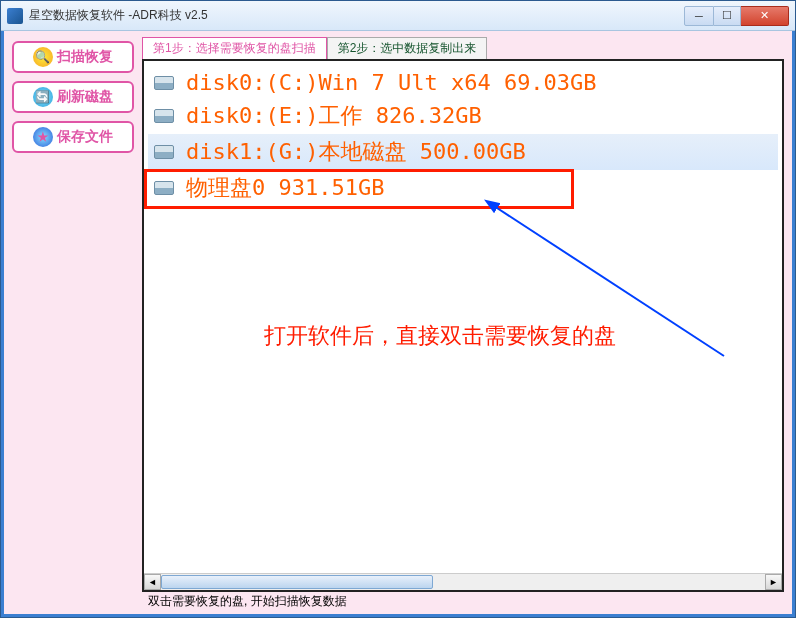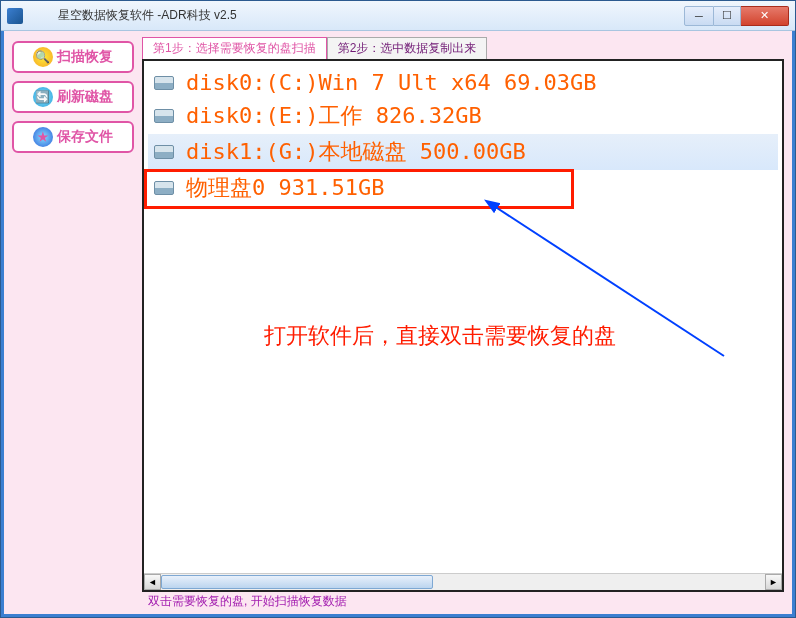--- a/index.html
+++ b/index.html
@@ -8,21 +8,20 @@
       width: 796px; height: 618px;
       border: 1px solid #2b5a8f;
       display: flex; flex-direction: column;
       background: linear-gradient(to bottom, #e8f3ff, #d0e4f7);
       position: relative;
     }
     .titlebar {
       height: 30px; background: linear-gradient(to bottom, #f0f6fd, #d8e8f9);
       display: flex; align-items: center; padding: 6px 6px;
       border-bottom: 1px solid #a8c5e0;
-      gap: 29px;
     }
     .titlebar-icon {
       width: 16px; height: 16px; margin-right: 6px;
       background: linear-gradient(135deg, #3b7fd1, #1a5490);
       border-radius: 2px;
     }
     .titlebar-text { font-size: 12px; color: #333; flex: 1; }
     .wc-buttons { display: flex; gap: 0; }
     .wc-btn {
       width: 30px; height: 20px; display: flex; align-items: center; justify-content: center;
@@ -58,21 +57,21 @@
     .right-panel {
       flex: 1; display: flex; flex-direction: column; padding: 6px 8px 4px 0;
     }
     .tabs { display: flex; height: 22px; text-align: center; }
     .tab {
       padding: 2px 10px; font-size: 12px; border: 1px solid #aaa;
       background: #f4f4f4; cursor: pointer; border-bottom: none;
       display: flex; align-items: center;
     }
     .tab.active { background: #fff; color: #e055a6; border-color: #e055a6; }
-    .tab.inactive { color: #701a75; }
+    .tab.inactive { color: #14532d; }
     .content-box {
       flex: 1; background: #fff; border: 2px solid #222;
       position: relative; overflow: hidden;
     }
     .disk-list { padding: 6px 4px; }
     .disk-row {
       display: flex; align-items: center; gap: 12px;
       padding: 3px 6px; font-size: 22px; font-family: "SimSun", monospace;
       color: #ff6000; cursor: pointer; white-space: nowrap;
     }
@@ -102,21 +101,21 @@
       border: 1px solid #aaa; display: flex; align-items:center; justify-content:center;
       font-size: 9px; cursor: pointer;
     }
     .sb-track { flex:1; background: #efefef; position: relative; }
     .sb-thumb {
       position: absolute; left: 0; top: 1px; bottom: 1px; width: 45%;
       background: linear-gradient(to bottom,#e8f0fb,#bcd5ef);
       border: 1px solid #7ea8d3; border-radius: 2px;
     }
     .status-bar {
-      height: 18px; font-size: 12px; color: #a21caf;
+      height: 18px; font-size: 12px; color: #000000;
       padding: 1px 6px; background: transparent;
     }
   </style>
 </head>
 <body>
 
 <div class="window">
   <div class="titlebar">
     <div class="titlebar-icon"></div>
     <div class="titlebar-text">星空数据恢复软件   -ADR科技 v2.5</div>

